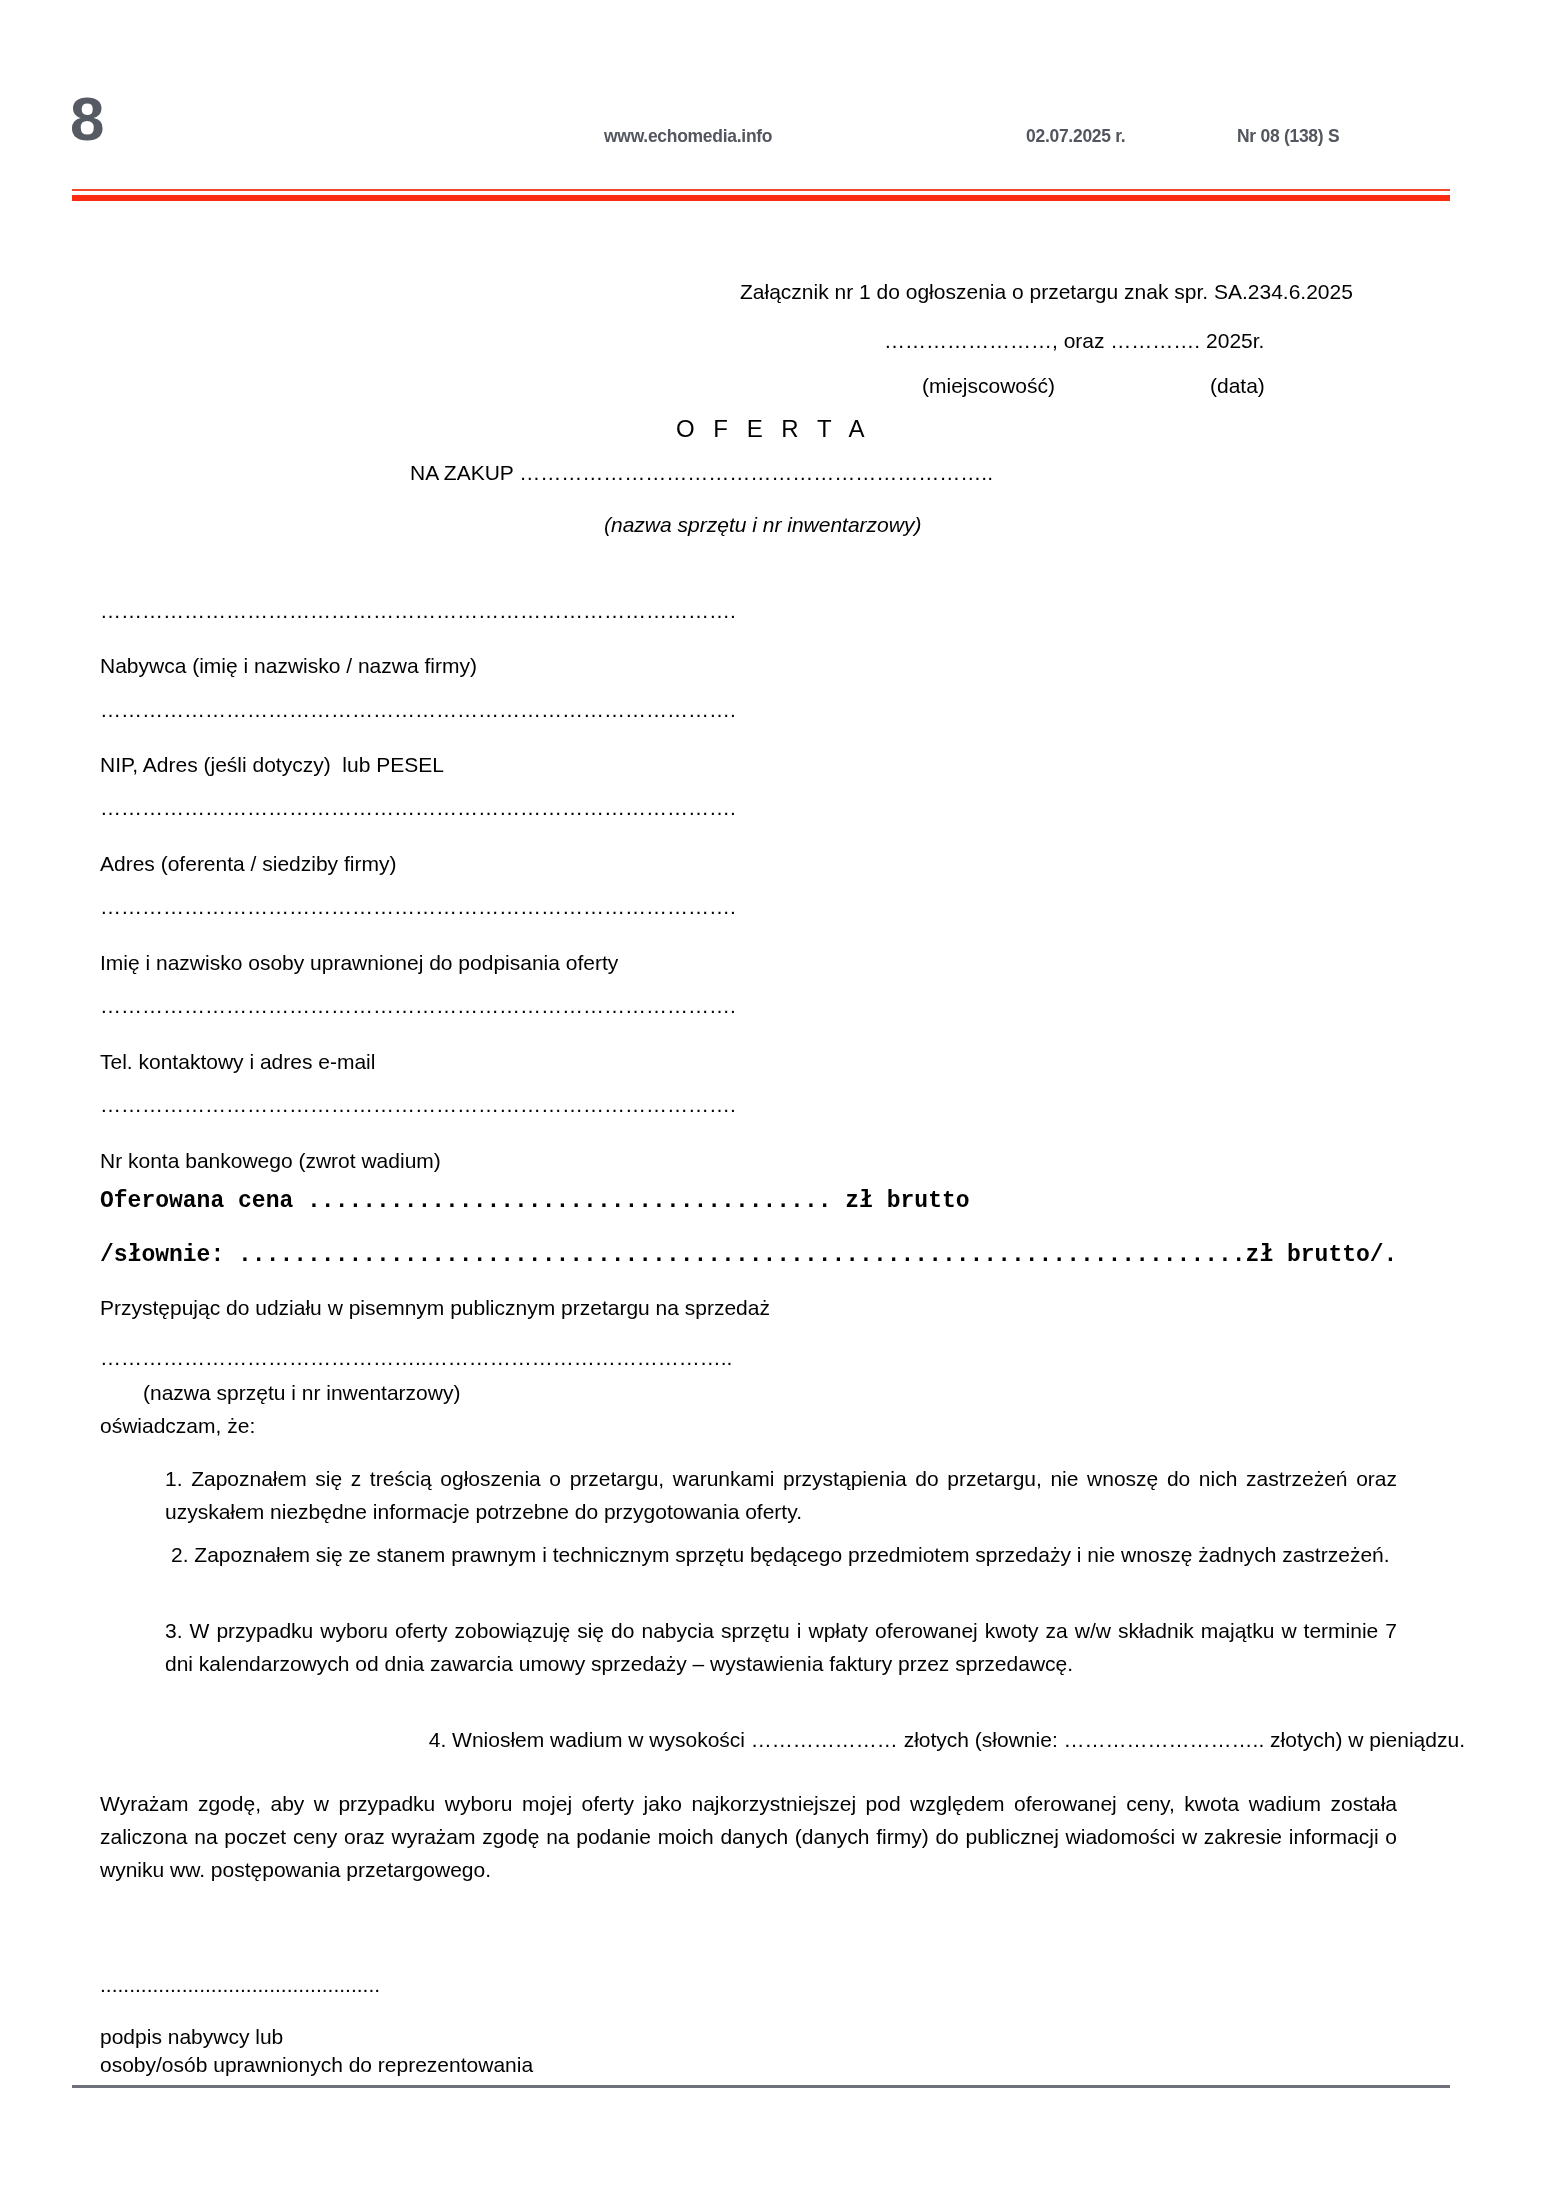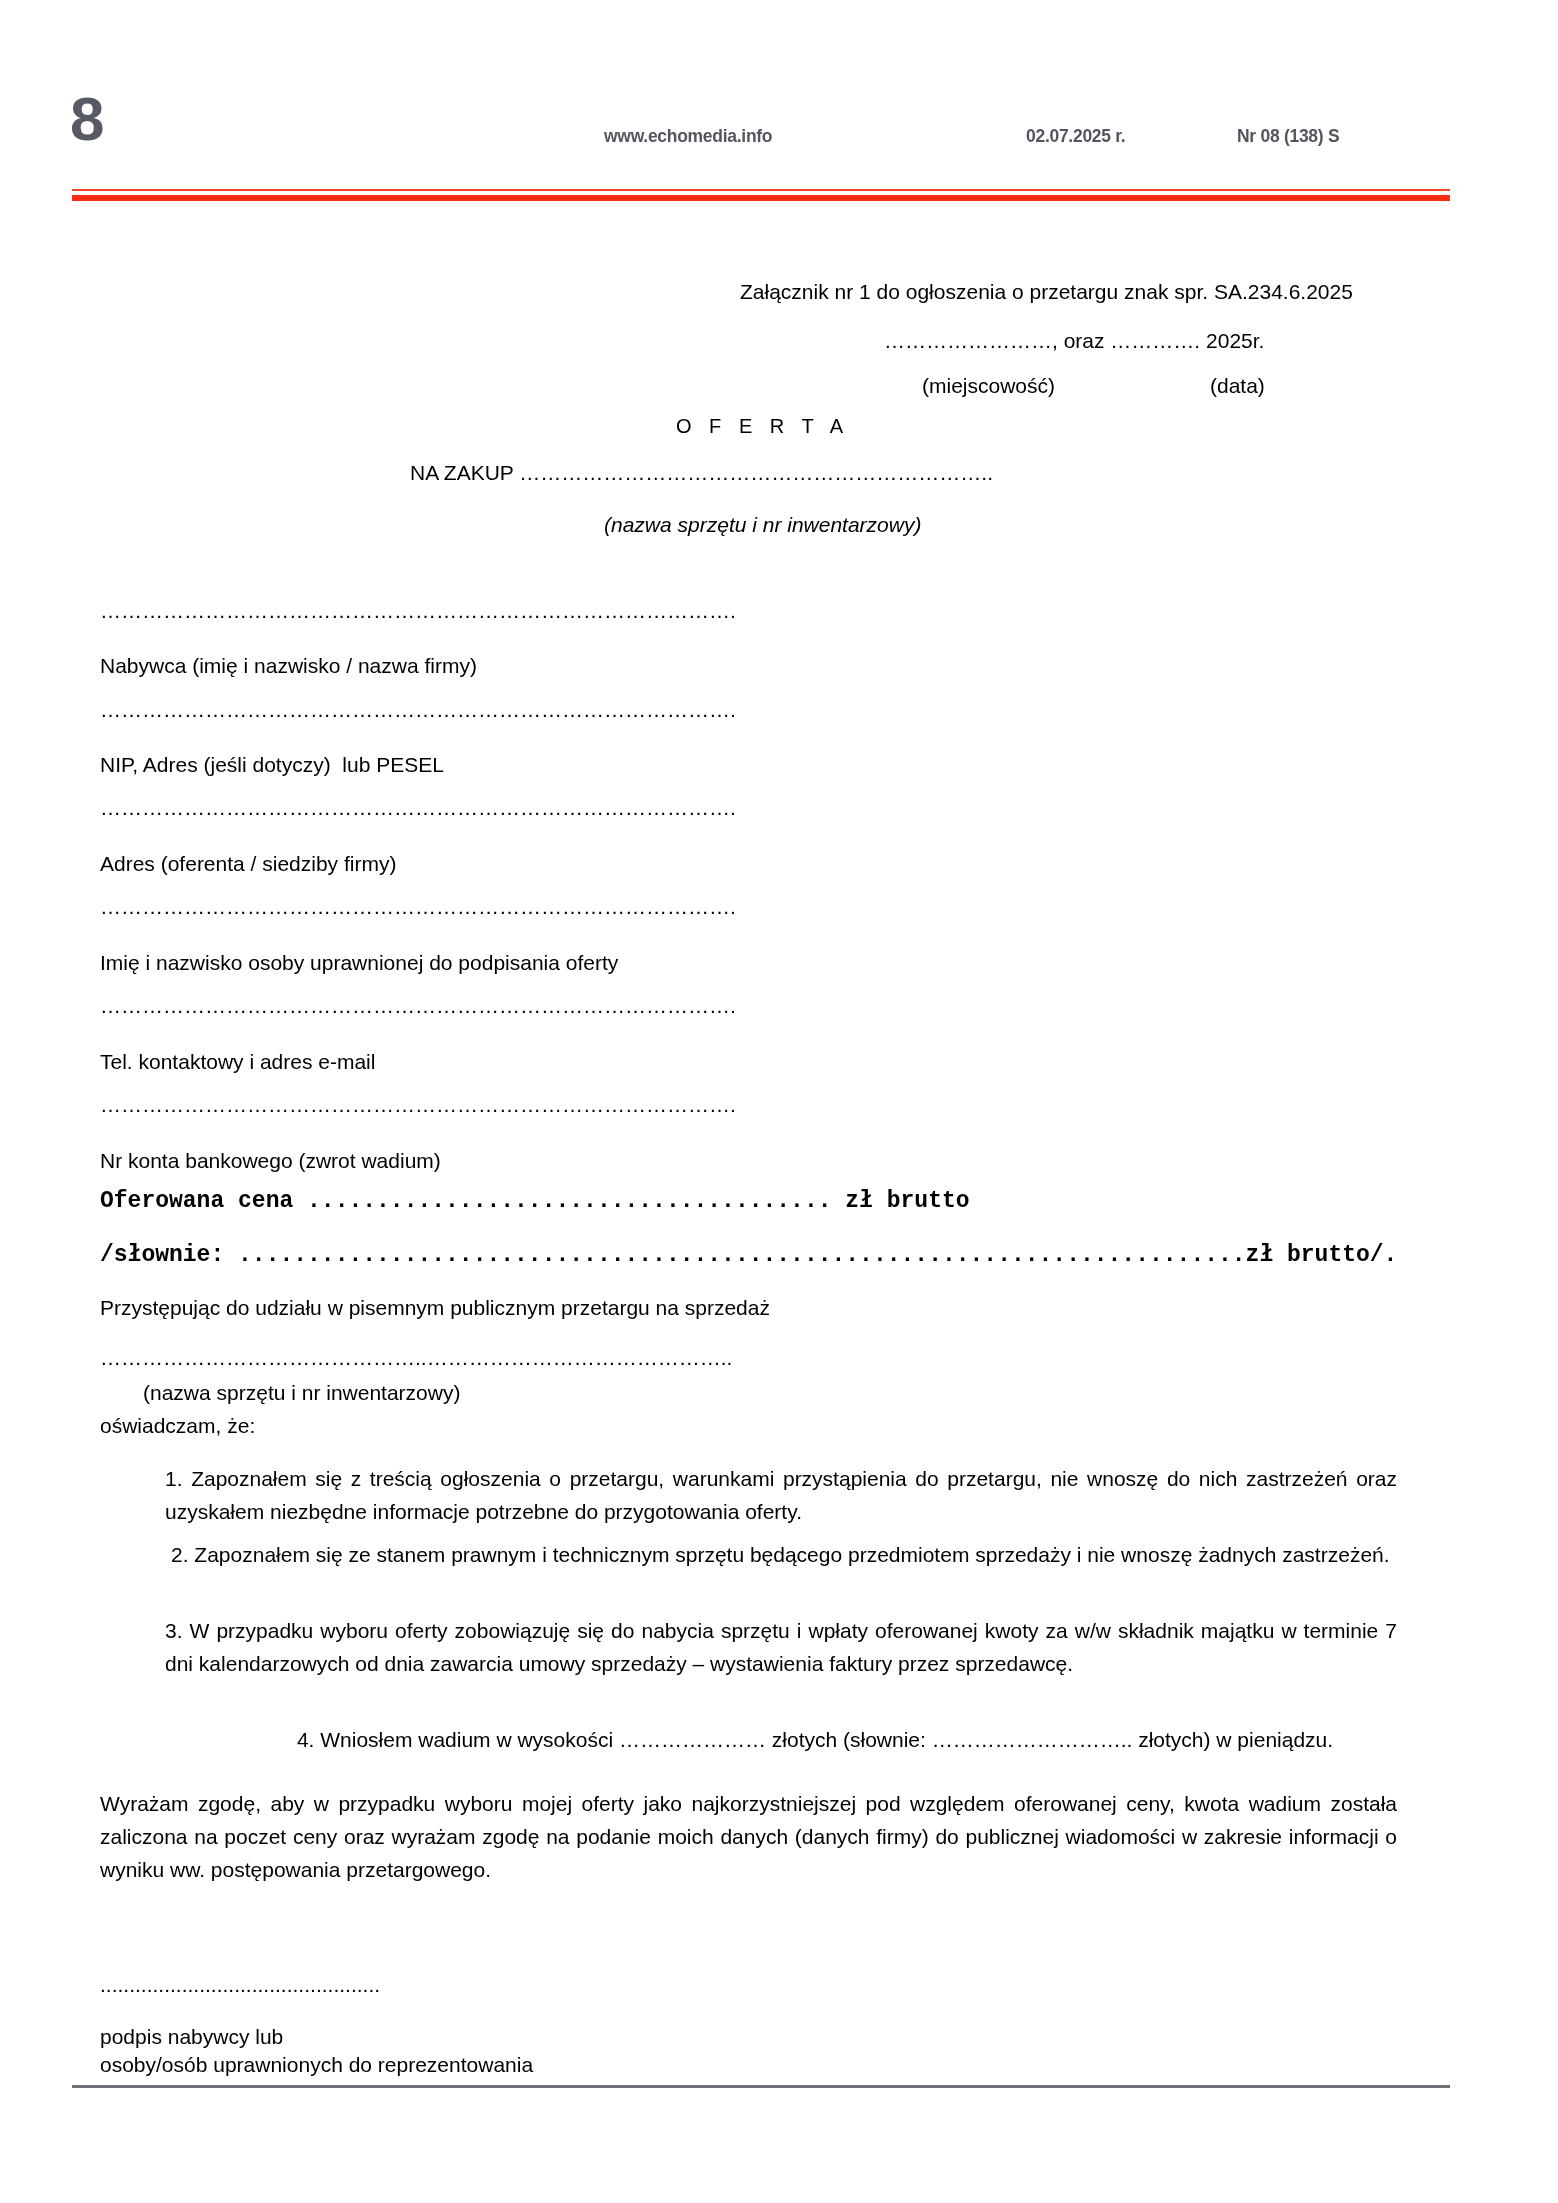--- a/index.html
+++ b/index.html
@@ -103,33 +103,33 @@
   .bold {
     font-weight: bold;
     font-family: Liberation Mono, monospace;
   }
   .italic {
     font-style: italic;
   }
 
   .oferta-title {
     position: absolute;
-    font-size: 20px;
+    font-size: 24px;
     letter-spacing: 6px;
   }
 
   
   .para {
     position: absolute;
     font-size: 21px;
     line-height: 33px;
     text-align: justify;
   }
   .para.nojust {
-    text-align: center;
+    text-align: right;
   }
 
   .rule-gray {
     position: absolute;
     left: 72px;
     top: 2085px;
     width: 1378px;
     height: 3px;
     background: #6e7179;
   }

